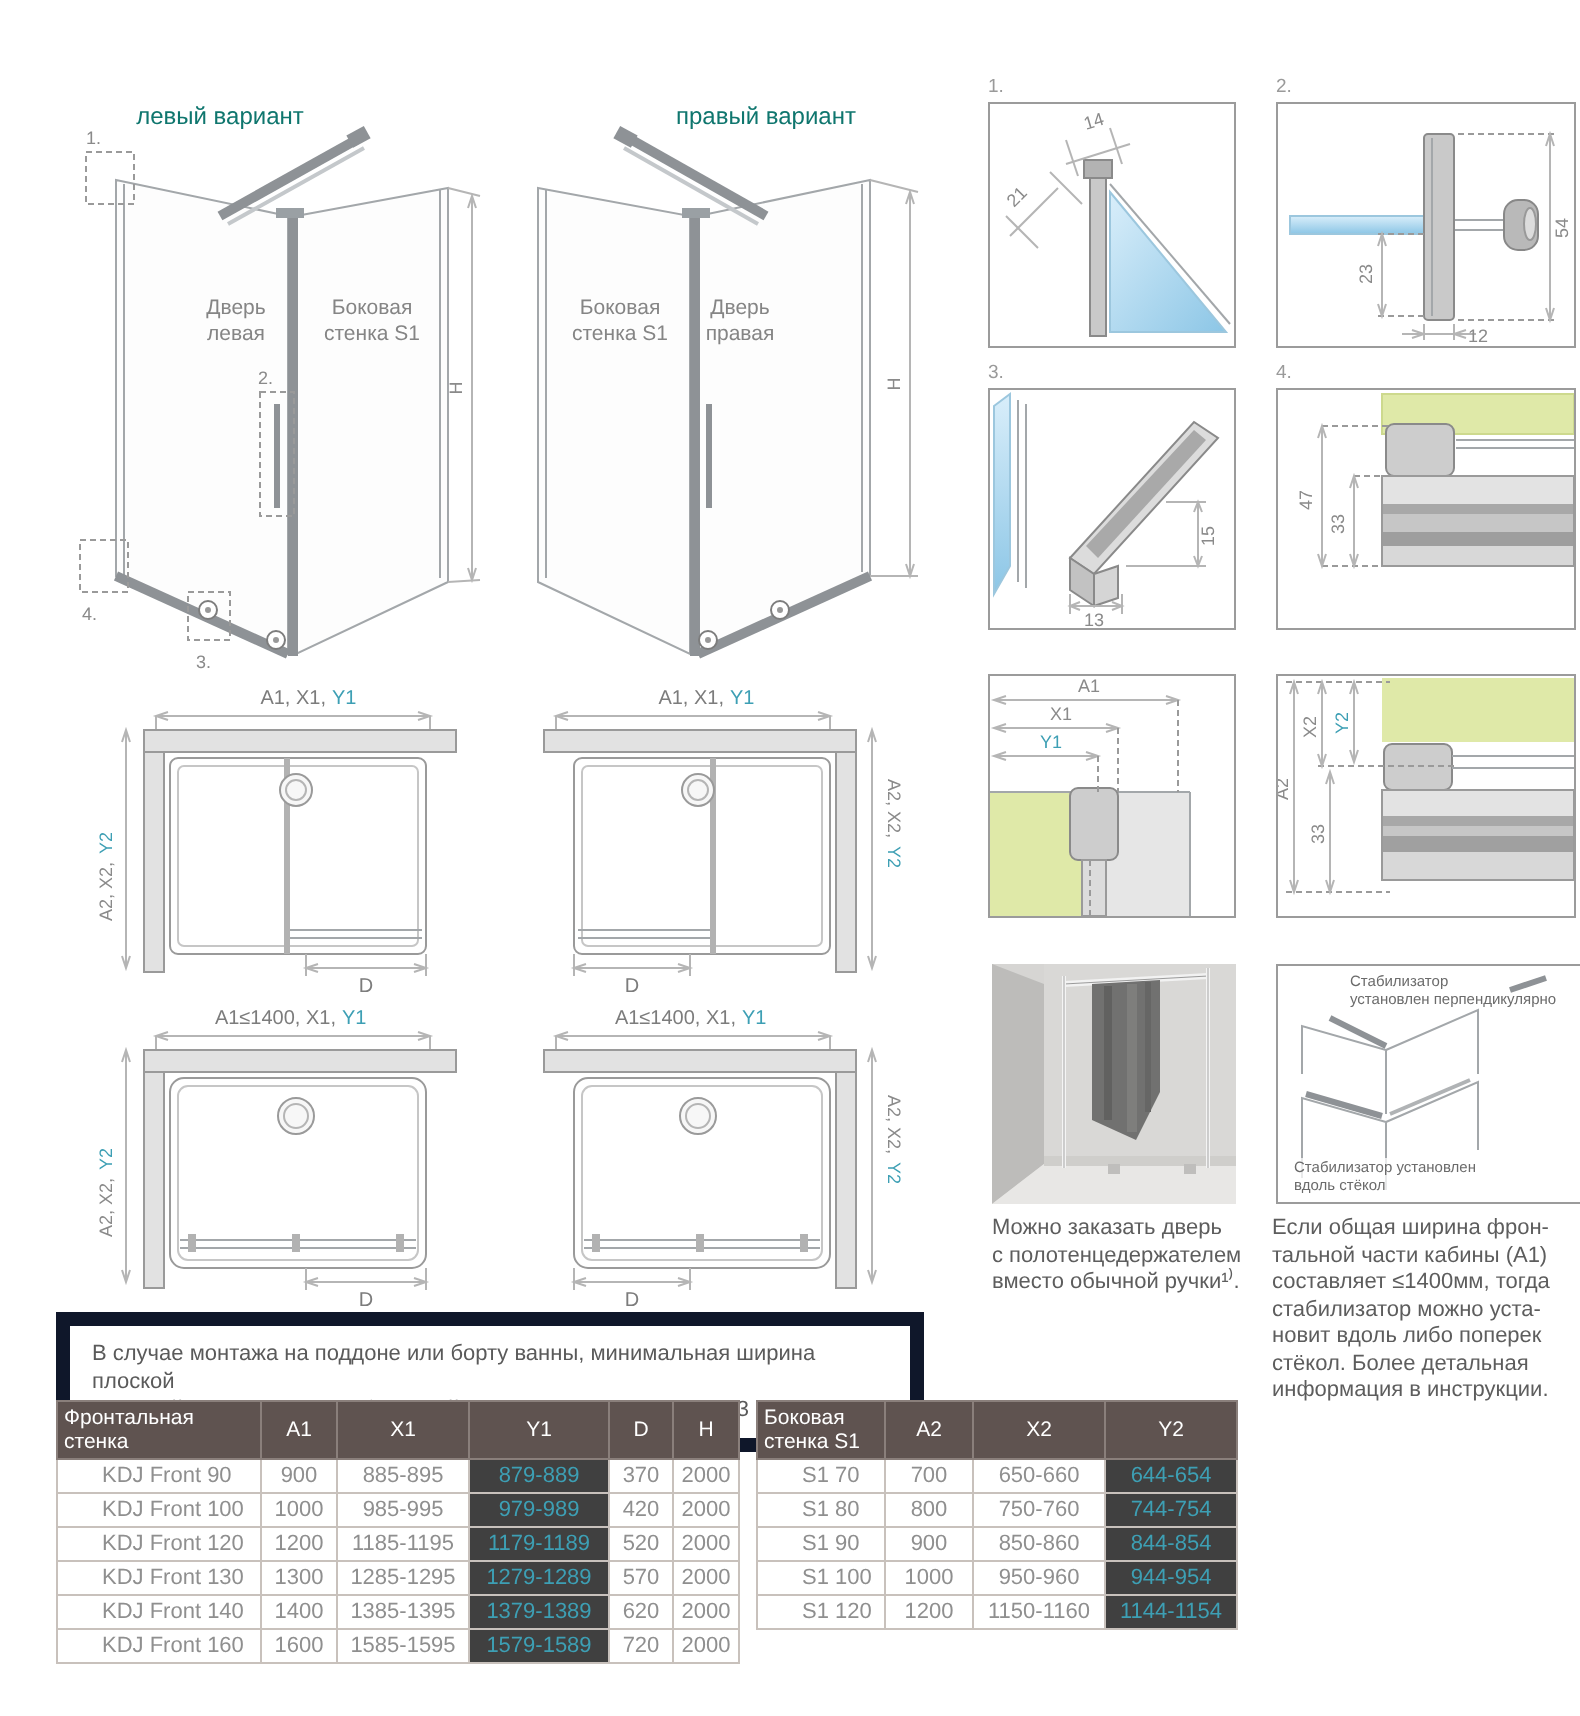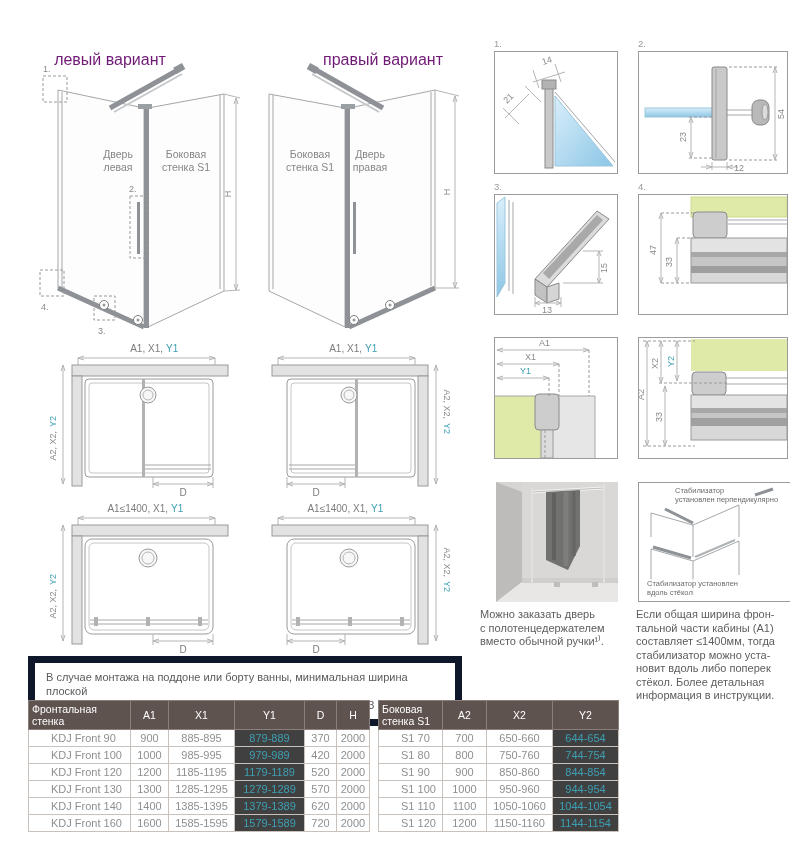--- a/index.html
+++ b/index.html
@@ -1,20 +1,20 @@
 <!DOCTYPE html>
 <html><head>
 <meta charset="utf-8">
 <style>
   html,body{margin:0;padding:0;background:#fff;}
   .page{position:relative;width:790px;height:858px;background:#fff;overflow:hidden;
         font-family:"Liberation Sans",sans-serif;}
   .abs{position:absolute;}
   .title{left:30px;top:24px;font-size:15px;font-weight:600;color:#555;letter-spacing:.5px;}
-  .variant-label{font-size:16px;color:#701a75;text-align:center;}
+  .variant-label{font-size:12px;color:#0f766e;text-align:center;}
   .panel-label{font-size:10.5px;color:#858585;text-align:center;line-height:13px;white-space:pre-line;}
   .detail-num{font-size:9.5px;color:#9a9a9a;}
   .detail-box{border:1px solid #9b9b9b;background:#fff;box-sizing:border-box;}
   .caption{font-size:11px;color:#5d5d5d;line-height:13.5px;white-space:pre-line;}
   .note{border:7px solid #0f172a;font-size:11px;color:#5a5a5a;line-height:14px;
         padding:7px 11px;white-space:pre-line;box-sizing:border-box;}
   .stab-label{font-size:7.5px;color:#6b6b6b;line-height:9px;white-space:pre-line;}
 
   
   .ln{stroke:#a3a7aa;stroke-width:1;fill:none;}
@@ -453,21 +453,21 @@
       <polyline class="ln" points="54,78 100,58 100,92"></polyline>
       <line x1="14" y1="64" x2="52" y2="75" stroke="#8e9296" stroke-width="3"></line>
       <line x1="56" y1="74" x2="96" y2="57" stroke="#b0b3b5" stroke-width="2"></line>
     </svg>
     <div class="abs stab-label" style="left:36px;top:3px;width:110px;text-align:left">Стабилизатор
 установлен перпендикулярно</div>
     <div class="abs stab-label" style="left:8px;top:96px;width:120px;text-align:left;background:rgba(255,255,255,.75)">Стабилизатор установлен
 вдоль стёкол</div>
   </div>
 
-  <div class="abs caption" style="left:480px;top:608px;width:132px">Можно заказать дверь
+  <div class="abs caption" style="left:496px;top:608px;width:132px">Можно заказать дверь
 с полотенцедержателем
 вместо обычной ручки¹⁾.</div>
   <div class="abs caption" style="left:636px;top:608px;width:154px">Если общая ширина фрон-
 тальной части кабины (A1)
 составляет ≤1400мм, тогда
 стабилизатор можно уста-
 новит вдоль либо поперек
 стёкол. Более детальная
 информация в инструкции.</div>
 
@@ -579,26 +579,20 @@
             <td>850-860</td>
             <td class="accent">844-854</td>
           </tr>
           <tr>
             <td class="name">S1 100</td>
             <td>1000</td>
             <td>950-960</td>
             <td class="accent">944-954</td>
           </tr>
           <tr>
-            <td class="name">S1 110</td>
-            <td>1100</td>
-            <td>1050-1060</td>
-            <td class="accent">1044-1054</td>
-          </tr>
-          <tr>
             <td class="name">S1 120</td>
             <td>1200</td>
             <td>1150-1160</td>
             <td class="accent">1144-1154</td>
           </tr>
         </tbody>
     </table>
   </div>
 
 </div>

